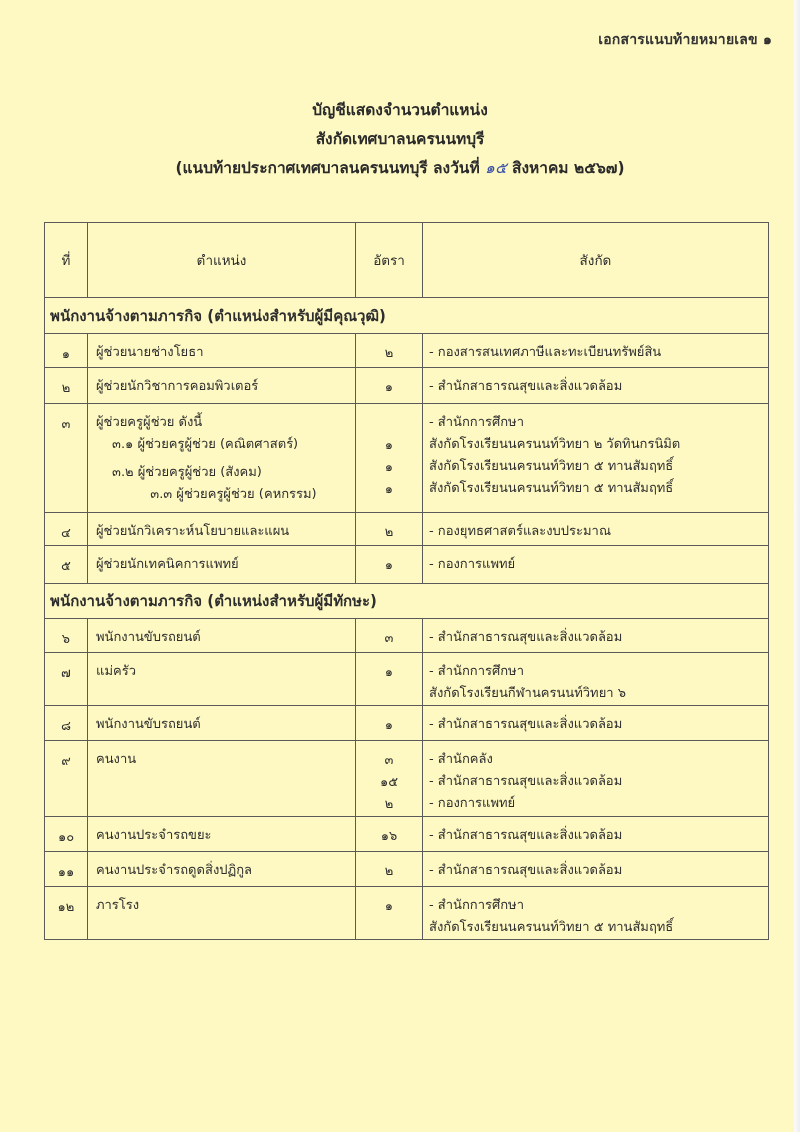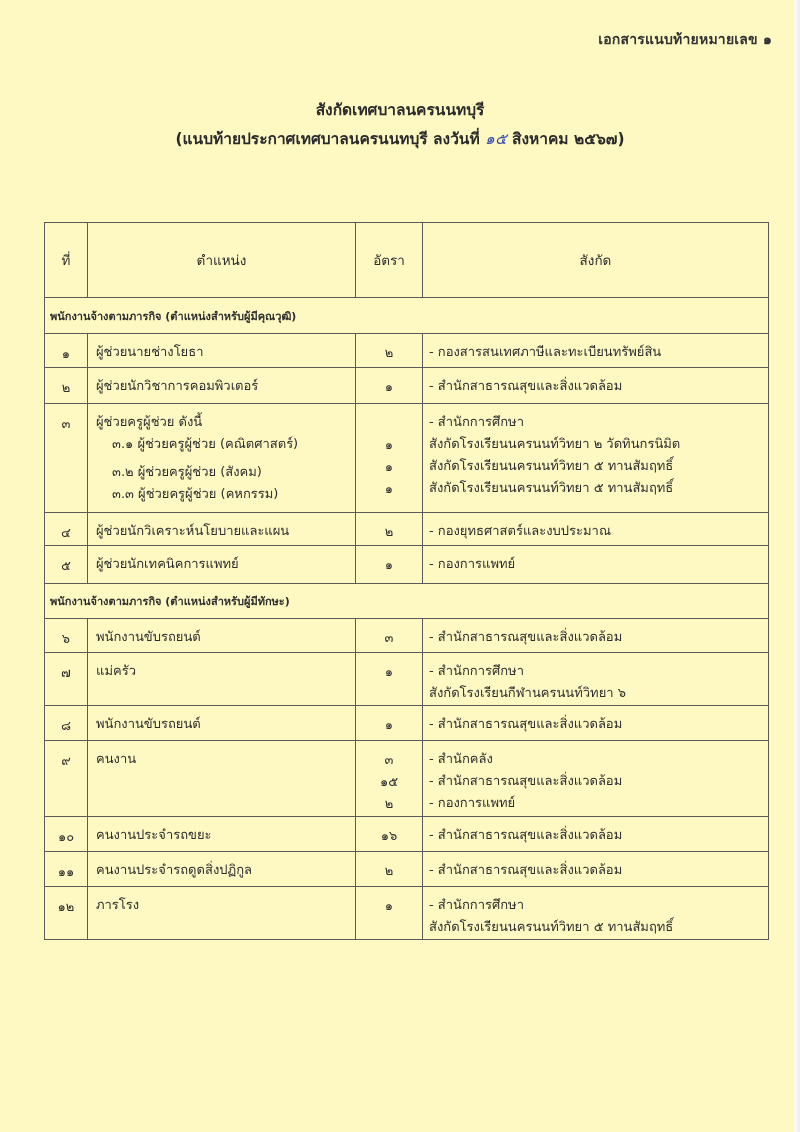--- a/index.html
+++ b/index.html
@@ -77,21 +77,21 @@
     th {
       height: 74px;
       font-weight: normal;
       font-size: 13.5px;
       vertical-align: middle !important;
       text-align: center;
     }
     tr.section td {
       height: 34px;
       font-weight: bold;
-      font-size: 11px;
+      font-size: 15px;
       padding-left: 5px !important;
       vertical-align: middle !important;
     }
     td.no {
       text-align: center;
       padding-top: 9px !important;
     }
     td.pos {
       padding-left: 8px !important;
       padding-top: 8px !important;
@@ -117,20 +117,21 @@
   </style>
 </head>
 <body>
 
 <div class="page">
   <div class="page-edge"></div>
 
   <div class="attachment-label">เอกสารแนบท้ายหมายเลข ๑</div>
 
   <div class="title-block">
+    <div class="title-line">บัญชีแสดงจำนวนตำแหน่ง</div>
     <div class="title-line">สังกัดเทศบาลนครนนทบุรี</div>
     <div class="title-line"><span>(แนบท้ายประกาศเทศบาลนครนนทบุรี ลงวันที่ </span><span class="handwritten">๑๕</span><span> สิงหาคม ๒๕๖๗)</span></div>
   </div>
 
   <table class="positions">
     <colgroup>
       <col class="c-no">
         <col class="c-pos">
         <col class="c-rate">
         <col class="c-unit">
@@ -170,21 +171,21 @@
           <td class="unit">
             <div class="line">- สำนักสาธารณสุขและสิ่งแวดล้อม</div>
           </td>
         </tr>
         <tr>
           <td class="no" style="height: 99px;">๓</td>
           <td class="pos">
             <div class="line">ผู้ช่วยครูผู้ช่วย ดังนี้</div>
             <div class="line sub" style="padding-left: 16px;">   ๓.๑ ผู้ช่วยครูผู้ช่วย (คณิตศาสตร์)</div>
             <div class="line sub" style="padding-left: 16px; margin-top: 6px;">   ๓.๒ ผู้ช่วยครูผู้ช่วย (สังคม)</div>
-            <div class="line sub" style="padding-left: 16px;">   ๓.๓ ผู้ช่วยครูผู้ช่วย (คหกรรม)</div>
+            <div class="line sub" style="padding-left: 16px; text-align: center;">   ๓.๓ ผู้ช่วยครูผู้ช่วย (คหกรรม)</div>
           </td>
           <td class="rate">
             <div class="rate-line"></div>
             <div class="rate-line">๑</div>
             <div class="rate-line">๑</div>
             <div class="rate-line">๑</div>
           </td>
           <td class="unit">
             <div class="line">- สำนักการศึกษา</div>
             <div class="line">สังกัดโรงเรียนนครนนท์วิทยา ๒ วัดทินกรนิมิต</div>

